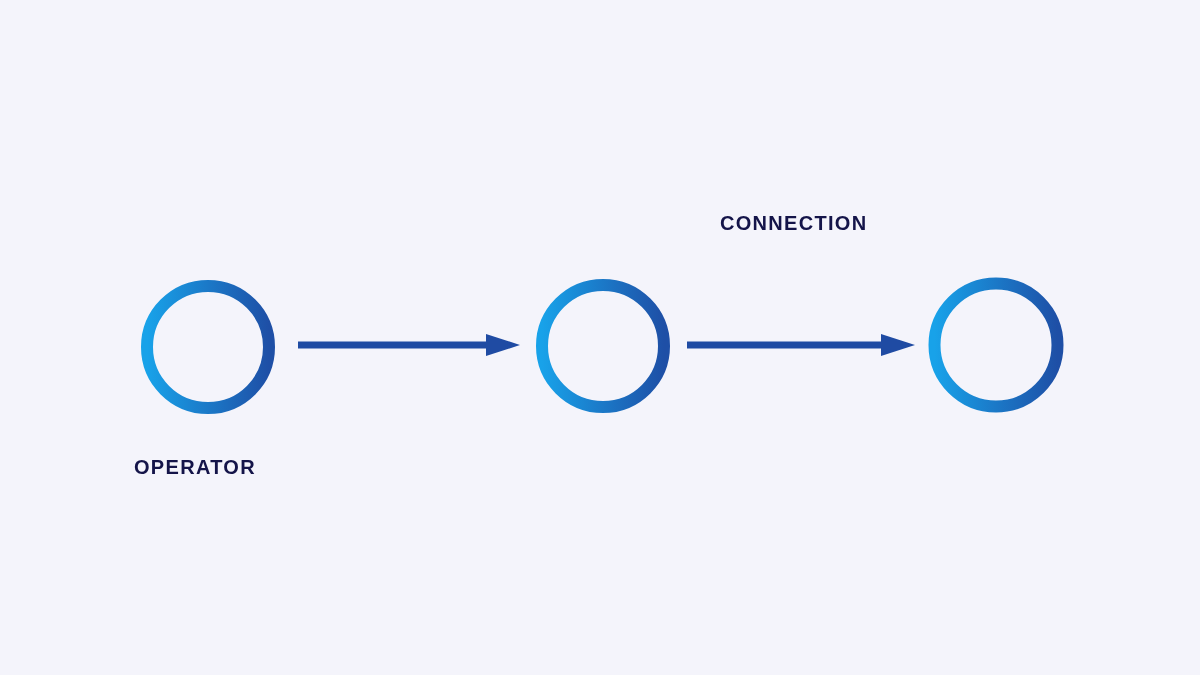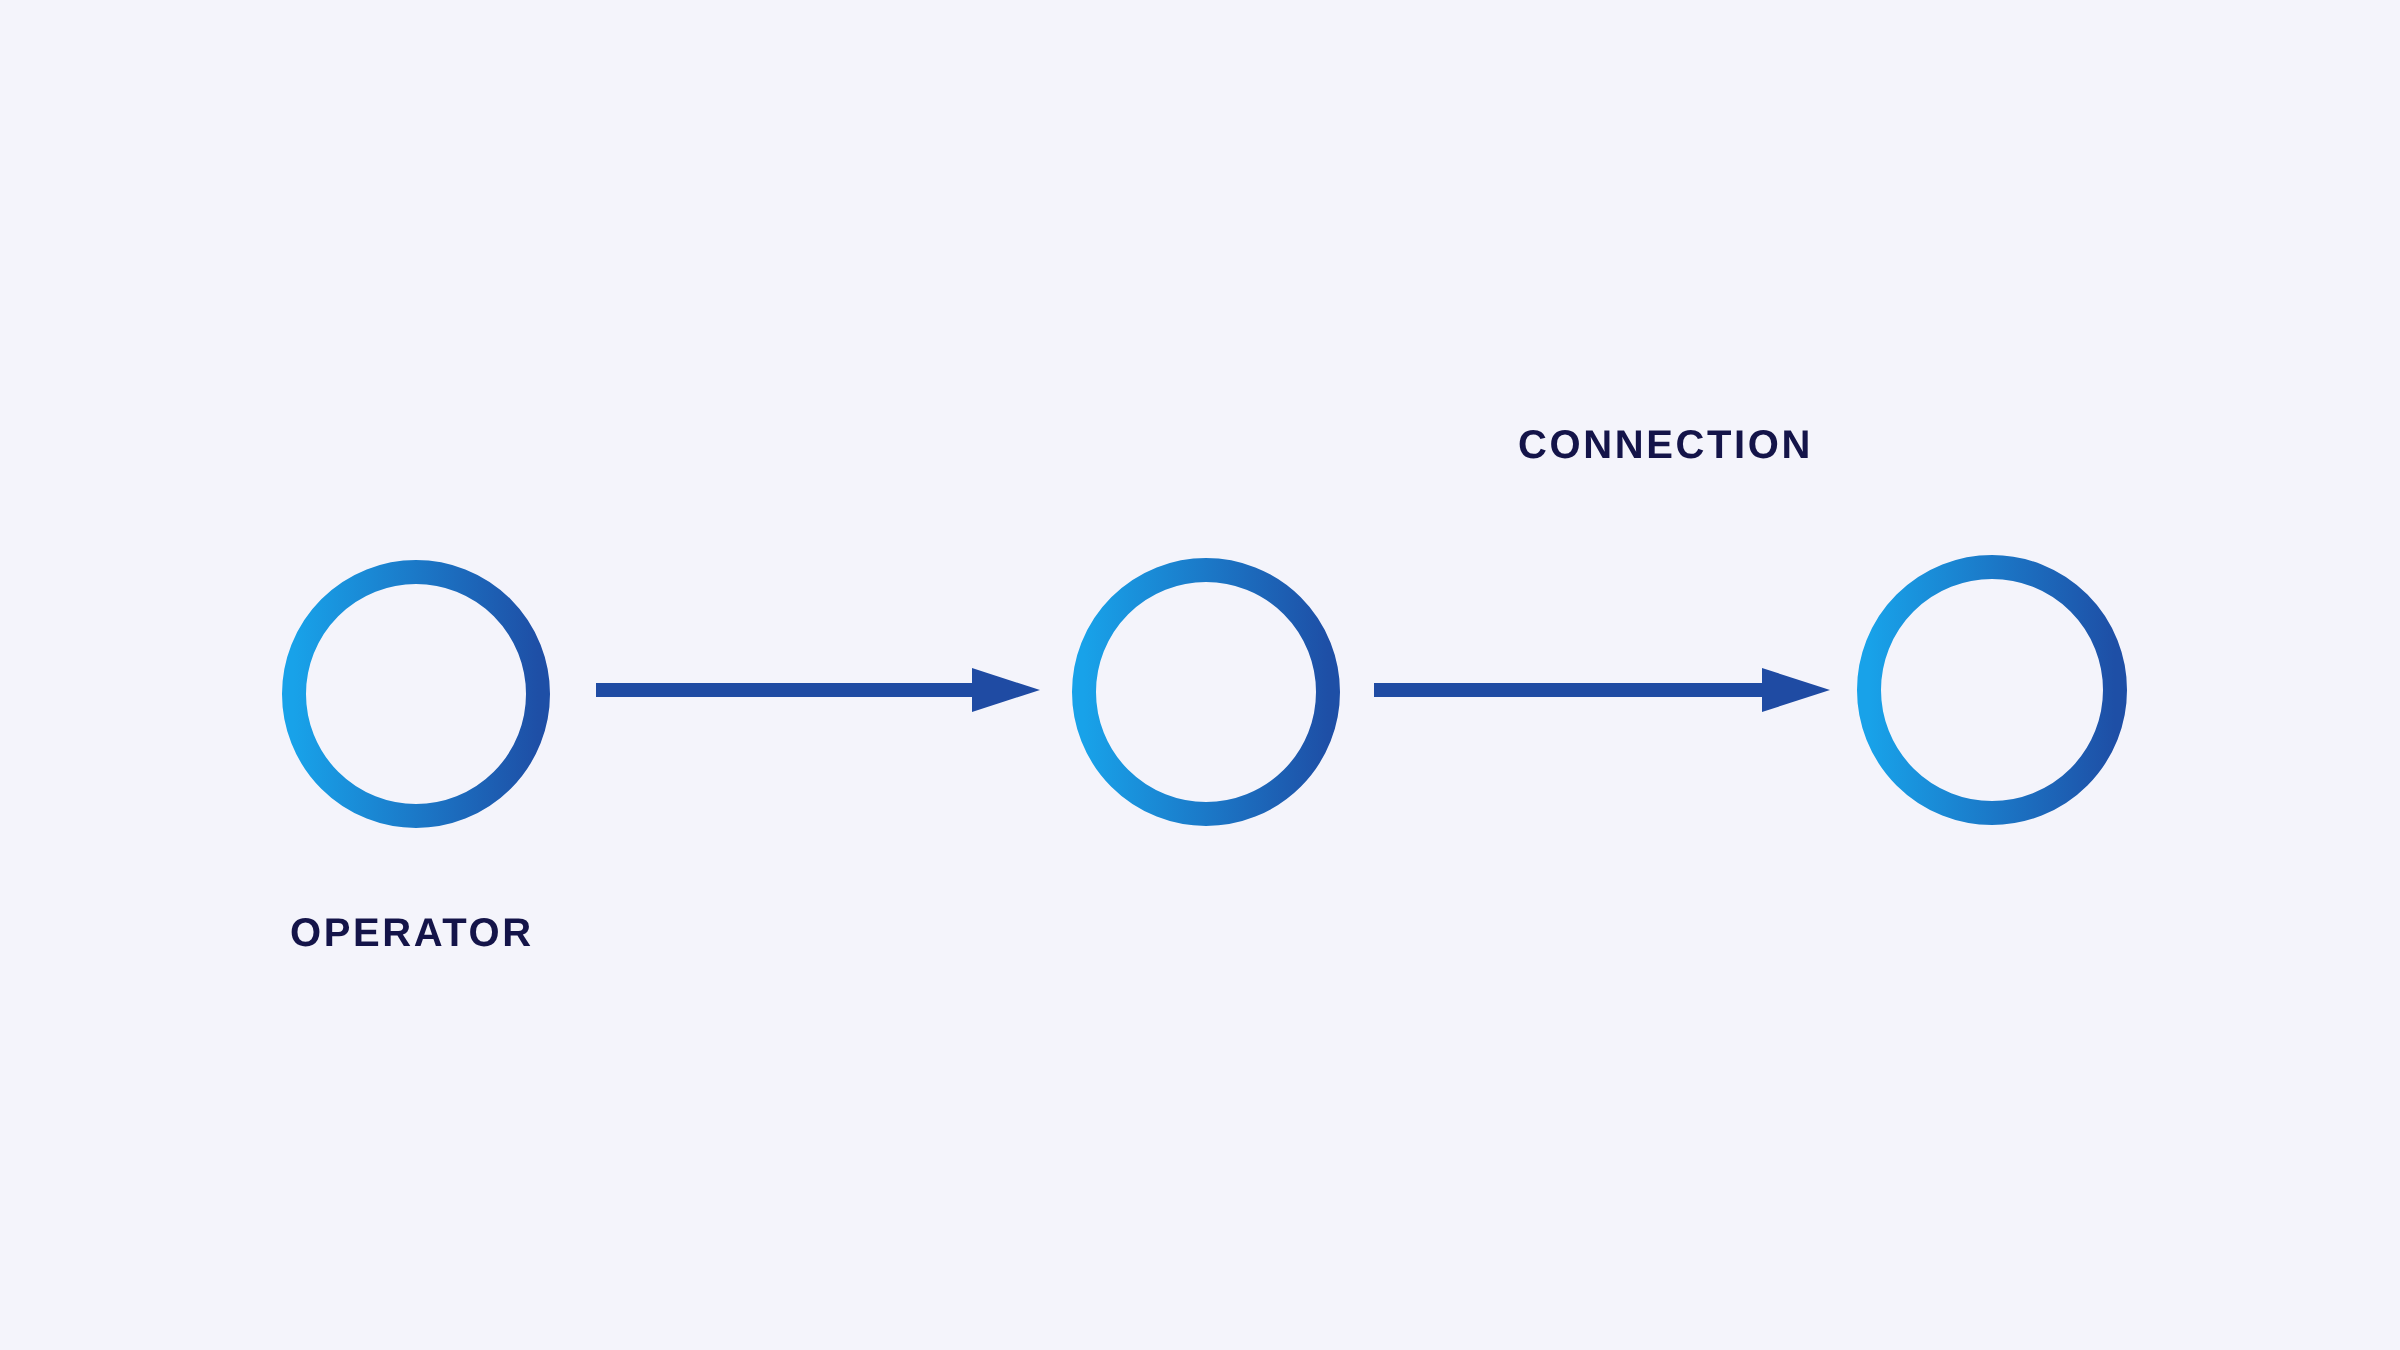--- a/index.html
+++ b/index.html
@@ -37,25 +37,25 @@
   }
   .label {
     position: absolute;
     font-weight: bold;
     font-size: 20px;
     letter-spacing: 1.3px;
     color: #141449;
     white-space: nowrap;
   }
   .connection-label {
-    left: 759px;
+    left: 720px;
     top: 212px;
   }
   .operator-label {
-    left: 145px;
+    left: 134px;
     top: 456px;
   }
 </style>
 </head>
 <body>
 
 <div class="canvas">
 
   <svg class="diagram-svg" viewBox="0 0 1200 675" xmlns="http://www.w3.org/2000/svg">
     <defs>

